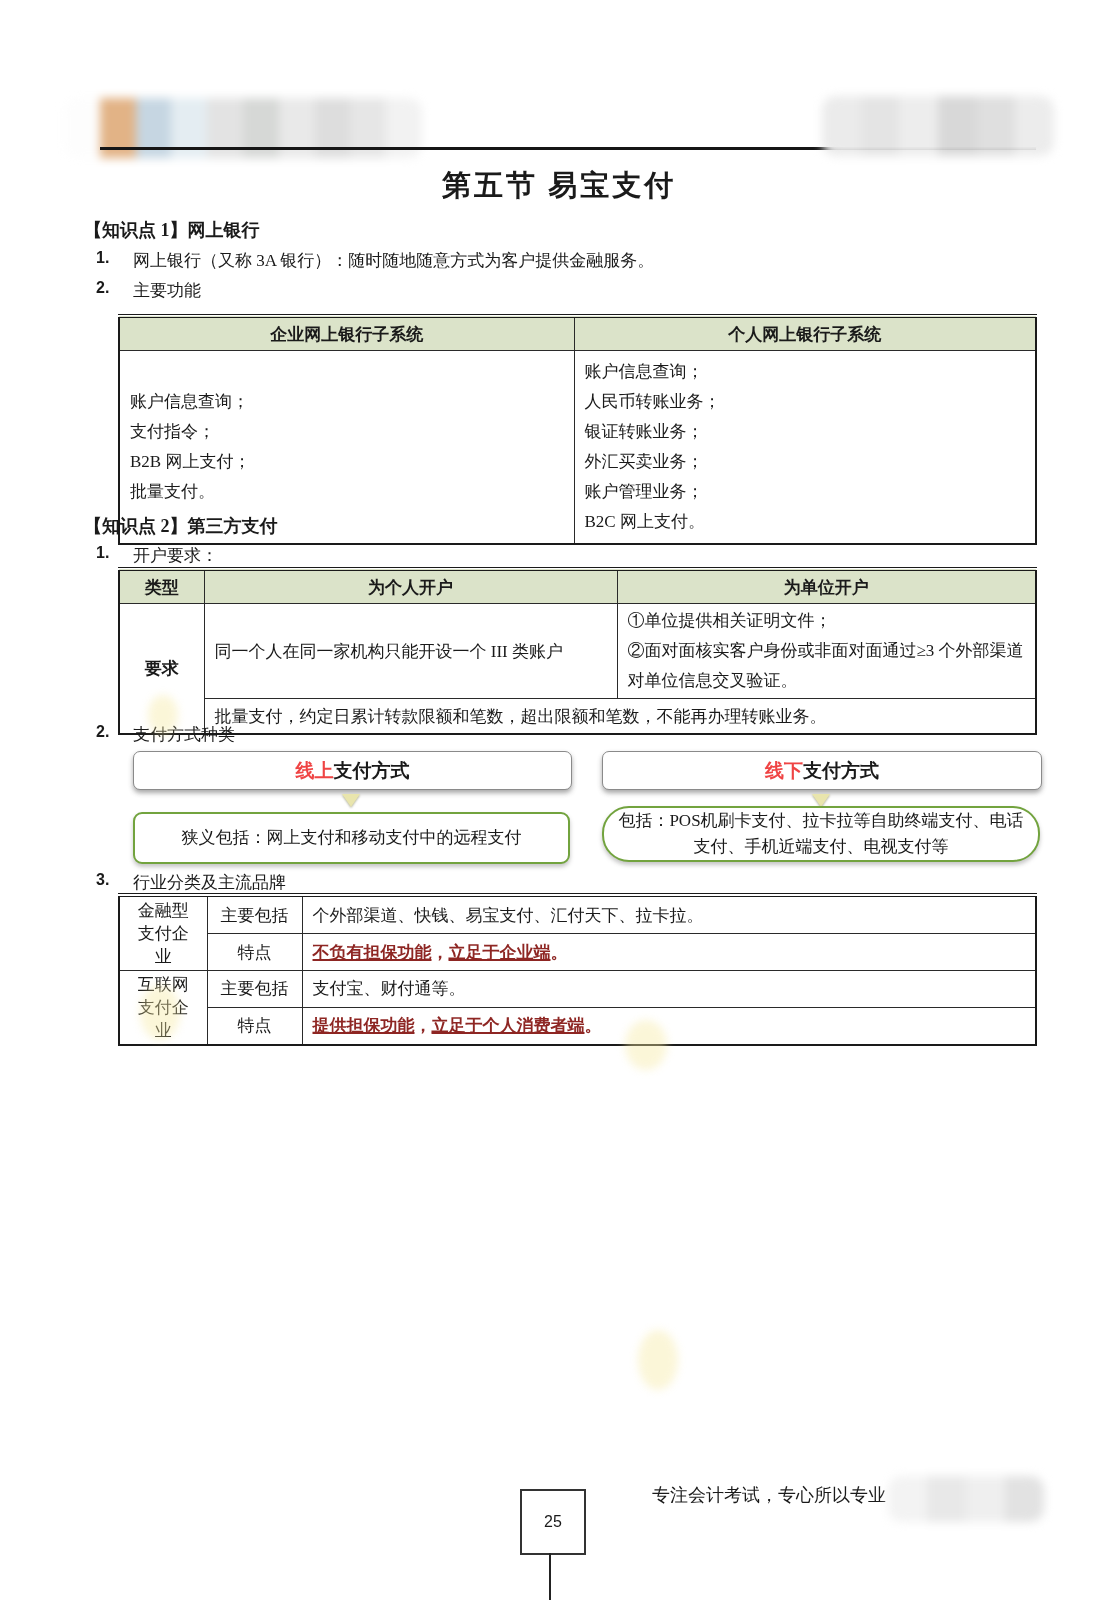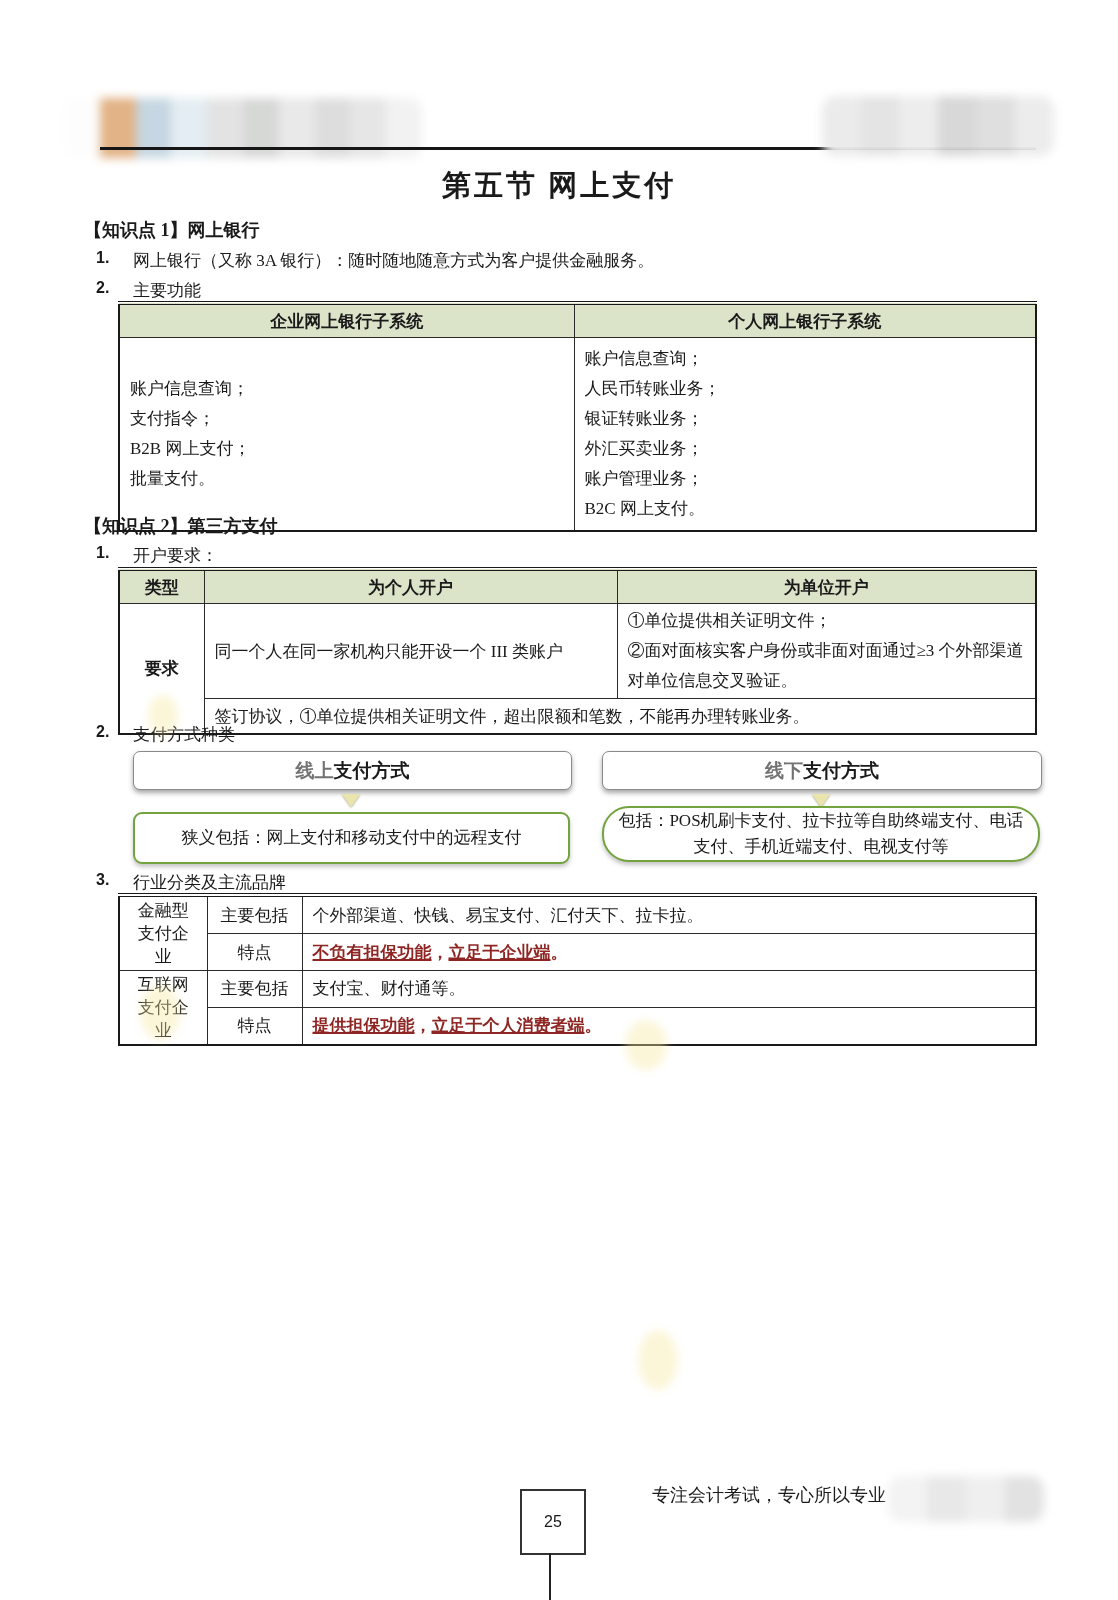--- a/index.html
+++ b/index.html
@@ -32,21 +32,21 @@
   th.hdr{background:#dbe3c9;font-weight:bold;text-align:center;height:28px;}
   .cell-lines div{line-height:30px;}
   td.vmid{vertical-align:middle;}
   .lbl{text-align:center;font-weight:bold;}
   .lbl-normal{text-align:center;font-weight:normal;}
 
   
   .flow-box{background:#fff;border:1px solid #8a8a8a;border-radius:7px;
     box-shadow:0 3px 5px rgba(60,60,60,.45);text-align:center;
     font-size:19px;font-weight:bold;display:flex;align-items:center;justify-content:center;}
-  .flow-red{color:#737373;}
+  .flow-red{color:#ef4444;}
   .desc-box{background:#fff;border:2px solid #72a33e;border-radius:9px;
     box-shadow:0 3px 4px rgba(90,90,90,.35);text-align:center;font-size:17px;
     display:flex;align-items:center;justify-content:center;line-height:26px;padding:4px 10px;box-sizing:border-box;}
   .arrow-down{width:0;height:0;border-left:9px solid transparent;border-right:9px solid transparent;
     border-top:13px solid #e9e5ad;filter:drop-shadow(0 1px 1px rgba(120,120,80,.6));}
 
   
   .emph{color:#8e2623;font-weight:bold;}
   .emph-u{color:#8e2623;font-weight:bold;text-decoration:underline;text-decoration-thickness:2px;}
 
@@ -79,34 +79,34 @@
 
 <div class="abs blurbox" style="left:822px;top:96px;width:232px;height:60px;">
   <span class="sq" style="background:#ebebeb"></span>
   <span class="sq" style="background:#e4e4e4"></span>
   <span class="sq" style="background:#ededed"></span>
   <span class="sq" style="background:#d8d8d8"></span>
   <span class="sq" style="background:#dfdfdf"></span>
   <span class="sq" style="background:#ececec"></span>
 </div>
 
-<div class="abs doc-title" style="left:0;top:166px;">第五节 网上支付</div>
+<div class="abs doc-title" style="left:0;top:166px;">第五节 易宝支付</div>
 
 <div class="abs kp-heading" style="left:84px;top:218px;">【知识点 1】网上银行</div>
 
 <div class="abs list-row" style="left:96px;top:249px;width:940px;">
   <span class="list-num">1.</span>
   <span class="list-text">网上银行（又称 3A 银行）：随时随地随意方式为客户提供金融服务。</span>
 </div>
 <div class="abs list-row" style="left:96px;top:279px;width:940px;">
   <span class="list-num">2.</span>
   <span class="list-text">主要功能</span>
 </div>
 
-<table class="doc abs" style="left:118px;top:301px;">
+<table class="doc abs" style="left:118px;top:314px;">
   <colgroup>
       <col style="width:455px">
       <col style="width:462px">
     </colgroup>
   <tbody>
       <tr>
     <th class="hdr">企业网上银行子系统</th>
     <th class="hdr">个人网上银行子系统</th>
   </tr>
   <tr>
@@ -150,21 +150,21 @@
   <tr>
     <td class="vmid lbl" rowspan="2">要求</td>
     <td class="vmid" style="height:88px;">同一个人在同一家机构只能开设一个 III 类账户</td>
     <td class="vmid cell-lines">
       <div>①单位提供相关证明文件；</div>
       <div>②面对面核实客户身份或非面对面通过≥3 个外部渠道</div>
       <div>对单位信息交叉验证。</div>
     </td>
   </tr>
   <tr>
-    <td colspan="2" class="vmid" style="height:30px;">签订协议，①单位提供相关证明文件，超出限额和笔数，不能再办理转账业务。</td>
+    <td colspan="2" class="vmid" style="height:30px;">批量支付，约定日累计转款限额和笔数，超出限额和笔数，不能再办理转账业务。</td>
   </tr>
 </tbody>
   </table>
 
 <div class="abs list-row" style="left:96px;top:723px;width:940px;">
   <span class="list-num">2.</span>
   <span class="list-text">支付方式种类</span>
 </div>
 
 <div class="abs flow-box" style="left:133px;top:751px;width:437px;height:37px;">

